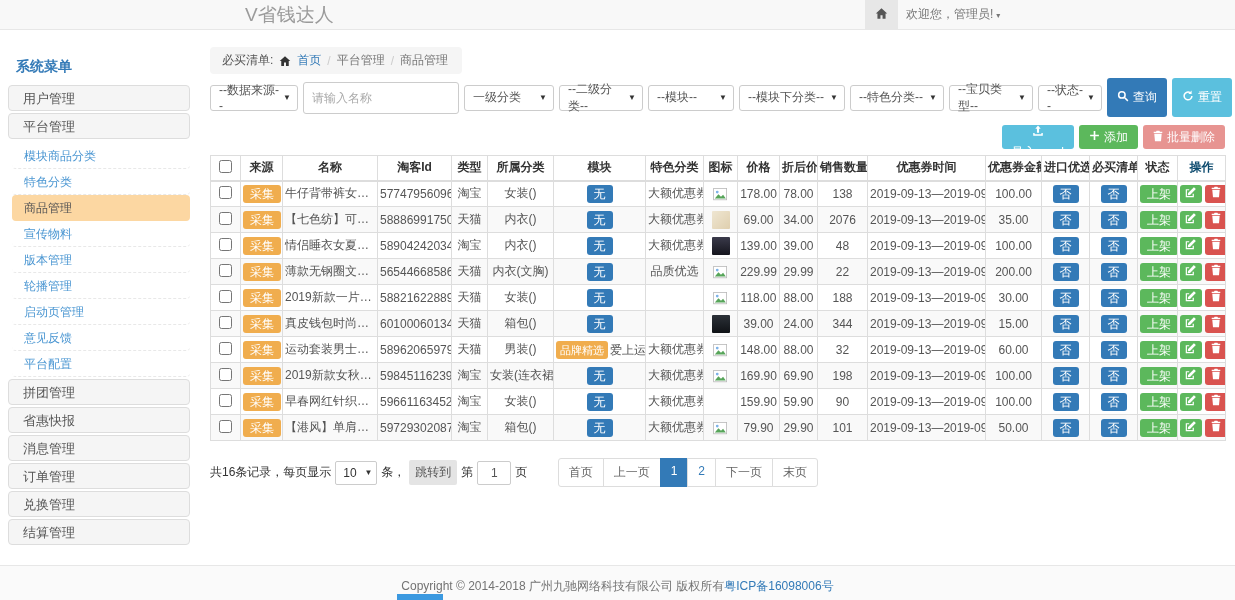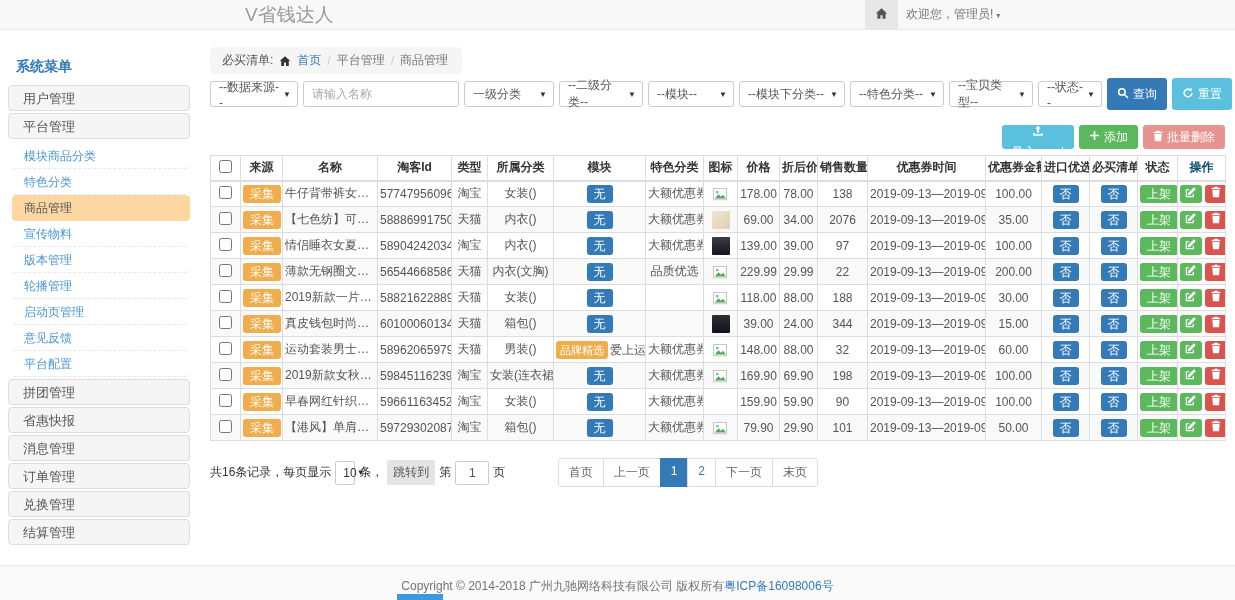--- a/index.html
+++ b/index.html
@@ -25,24 +25,24 @@
   .main { position:absolute; left:210px; top:45px; width:1015px; height:520px; }
   .breadcrumb { position:absolute; top:2px; left:0; background:#f5f5f5; border-radius:4px; padding:5px 14px 5px 12px; font-size:12px; color:#555; display:inline-flex; align-items:center; gap:6px; }
   .breadcrumb .sep { color:#ccc; }
   .breadcrumb .bc-home { color:#337ab7; cursor:pointer; }
   .breadcrumb .bc-item { color:#777; }
   .bc-house { color:#333; display:inline-flex; }
 
   .filter-row { position:absolute; top:33px; left:0; display:flex; gap:5px; align-items:center; }
   .sel { height:26px; border:1px solid #ccc; border-radius:3px; background:#fff; display:flex; align-items:center; justify-content:space-between; padding:0 6px 0 8px; font-size:12px; color:#555; cursor:pointer; flex:none; }
   .sel .caret { font-size:8px; color:#333; margin-left:4px; }
-  .name-input { width:156px; height:26px; border:1px solid #ccc; border-radius:3px; padding:0 8px; font-size:12px; color:#555; outline:none; }
+  .name-input { width:156px; height:32px; border:1px solid #ccc; border-radius:3px; padding:0 8px; font-size:12px; color:#555; outline:none; }
   .name-input::placeholder { color:#aaa; }
 
-  .btn { border:none; border-radius:3px; color:#fff; font-size:12px; height:32px; padding:0 10px; display:inline-flex; align-items:center; gap:4px; cursor:pointer; white-space:nowrap; }
+  .btn { border:none; border-radius:3px; color:#fff; font-size:12px; height:39px; padding:0 10px; display:inline-flex; align-items:center; gap:4px; cursor:pointer; white-space:nowrap; }
   .btn-query { background:#337ab7; }
   .btn-reset { background:#5bc0de; }
   .action-row { position:absolute; top:80px; right:0; display:flex; gap:5px; }
   .btn-import { background:#5bc0de; height:24px;flex-direction:column; }
   .btn-add { background:#5cb85c; height:24px; }
   .btn-batch-del { background:#d9534f; opacity:0.62; height:24px; }
 
   
   .table-wrap { position:absolute; top:110px; left:0; right:0; }
   table { width:100%; border-collapse:collapse; table-layout:fixed; font-size:12px; }
@@ -63,21 +63,21 @@
   .mini-red { background:#d9534f; margin-left:3px; }
   .thumb { width:18px; height:18px; display:inline-block; vertical-align:middle; border-radius:1px; }
   .thumb-beige { background:linear-gradient(135deg,#efe6d2 0%,#dfcfae 100%); }
   .thumb-darkcouple { background:linear-gradient(180deg,#3a3a4a,#15151d); }
   .thumb-darkbag { background:linear-gradient(180deg,#2c3138,#0f1216); }
   .broken-ico { display:inline-flex; vertical-align:middle; }
 
   
   .pg-row { position:absolute; top:413px; left:0; width:608px; display:flex; justify-content:space-between; align-items:center; font-size:12px; color:#333; }
   .pg-left { display:flex; align-items:center; gap:4px; }
-  .mini-sel { width:20px; height:24px; border:1px solid #ccc; border-radius:2px; display:inline-flex; align-items:center; justify-content:space-between; padding:0 4px 0 7px; background:#fff; cursor:pointer; }
+  .mini-sel { width:42px; height:24px; border:1px solid #ccc; border-radius:2px; display:inline-flex; align-items:center; justify-content:space-between; padding:0 4px 0 7px; background:#fff; cursor:pointer; }
   .mini-sel .caret { font-size:8px; }
   .jump-btn { background:#e4e4e4; color:#555; padding:4px 6px; border-radius:2px; cursor:pointer; }
   .jump-input { width:34px; height:24px; border:1px solid #ccc; border-radius:2px; text-align:center; font-size:12px; color:#555; outline:none; }
   .pager { display:flex; }
   .pg-item { border:1px solid #ddd; padding:5px 10px; margin-left:-1px; color:#666; cursor:pointer; background:#fff; }
   .pg-item.page { color:#337ab7; }
   .pg-item.active { background:#337ab7; color:#fff; border-color:#337ab7; }
   .pg-item:first-child { border-radius:3px 0 0 3px; margin-left:0; }
   .pg-item:last-child { border-radius:0 3px 3px 0; }
 
@@ -313,21 +313,21 @@
             <td><span class="tag tag-orange">采集</span></td>
             <td class="name-cell">情侣睡衣女夏丝绸男士...</td>
             <td>589042420344</td>
             <td>淘宝</td>
             <td>内衣()</td>
             <td><span class="tag tag-blue">无</span></td>
             <td>大额优惠券</td>
             <td><span class="thumb thumb-darkcouple"></span></td>
             <td>139.00</td>
             <td>39.00</td>
-            <td>97</td>
+            <td>48</td>
             <td>2019-09-13—2019-09-20</td>
             <td>100.00</td>
             <td><span class="tag tag-blue">否</span></td>
             <td><span class="tag tag-blue">否</span></td>
             <td><span class="tag tag-green">上架</span></td>
             <td><span class="mini-btn mini-green">
                 <span><svg width="12" height="12" viewBox="0 0 16 16" fill="#fff">
                     <path d="M11.9 1.5l2.6 2.6-7.8 7.8-3 0.4 0.4-3 7.8-7.8z"></path>
                     <path d="M1 4.2h4.6v1.6H2.6v7.6h7.6v-3h1.6V15H1V4.2z"></path>
                   </svg></span>

